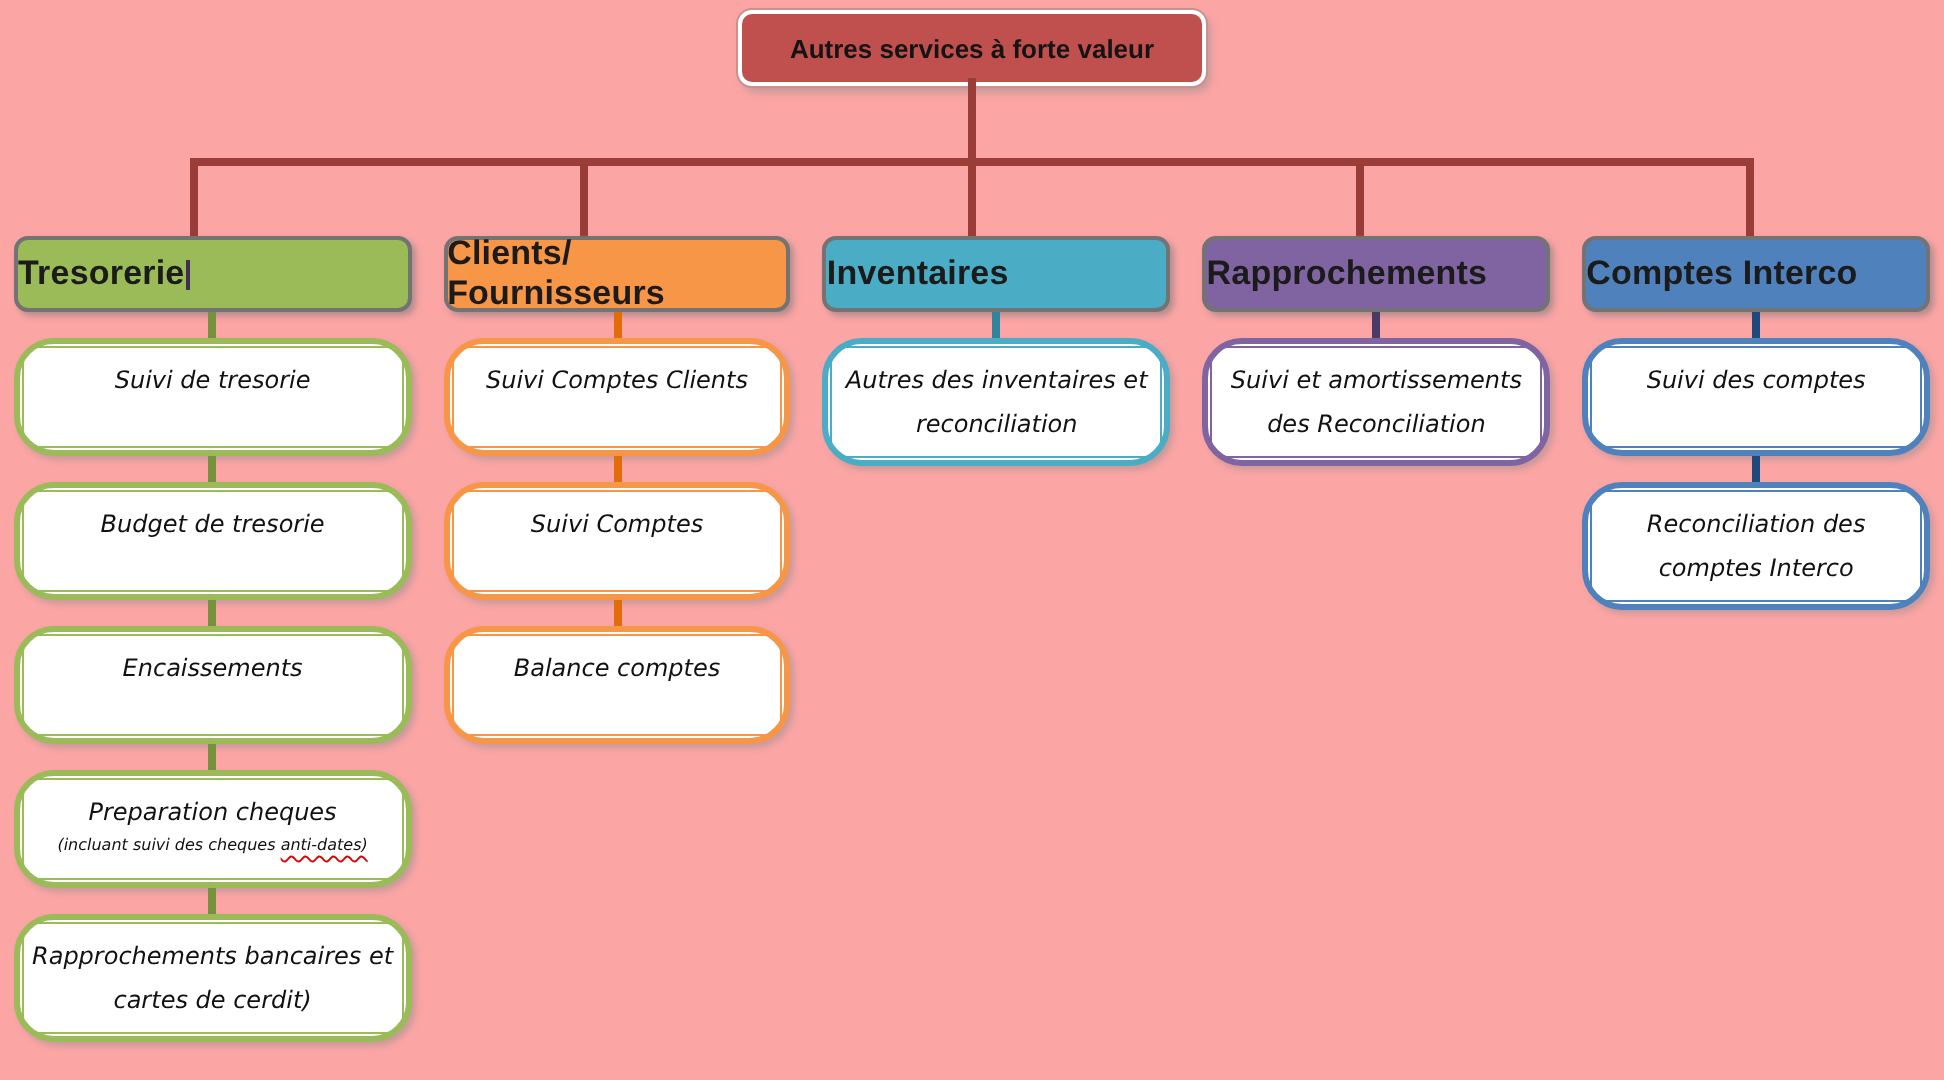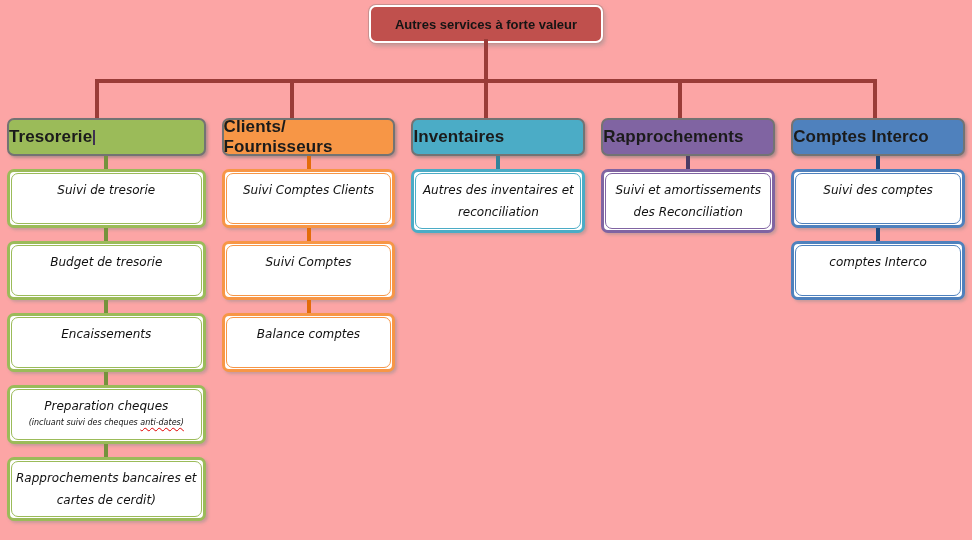--- a/index.html
+++ b/index.html
@@ -44,21 +44,21 @@
     font-weight:bold; font-size:17px; color:#1b1b1b; letter-spacing:.1px;
   }
   .cursor {
     display:inline-block; width:1.5px; height:15px; background:#403152;
     margin-left:1px; vertical-align:middle;
   }
 
   .vcon { width:4px; height:13px; background:var(--d); margin:0 auto; }
 
   .child {
-    background:#fff; border:3px solid var(--c); border-radius:7px;
+    background:#fff; border:3px solid var(--c); border-radius:20px;
     box-shadow:2px 2px 3px rgba(140,140,140,.45); padding:1px;
   }
   .inner {
     border:1px solid var(--c); border-radius:7px;
     min-height:39px; padding:5px 4px 5px; box-sizing:content-box;
     text-align:center; font-style:italic; font-size:12px; line-height:1.85;
     color:#111; font-family:"DejaVu Sans", sans-serif;
   }
   .ln { white-space:nowrap; }
   .note { font-size:8px; line-height:1.5; white-space:nowrap; }
@@ -182,19 +182,20 @@
       </div>
       <div class="vcon"></div>
       <div class="child">
         <div class="inner">
           <div class="ln">Suivi des comptes</div>
         </div>
       </div>
       <div class="vcon"></div>
       <div class="child">
         <div class="inner">
+          <div class="ln">Reconciliation des</div>
           <div class="ln">comptes Interco</div>
         </div>
       </div>
     </div>
 
   </div>
 </div>
 
 </body></html>

